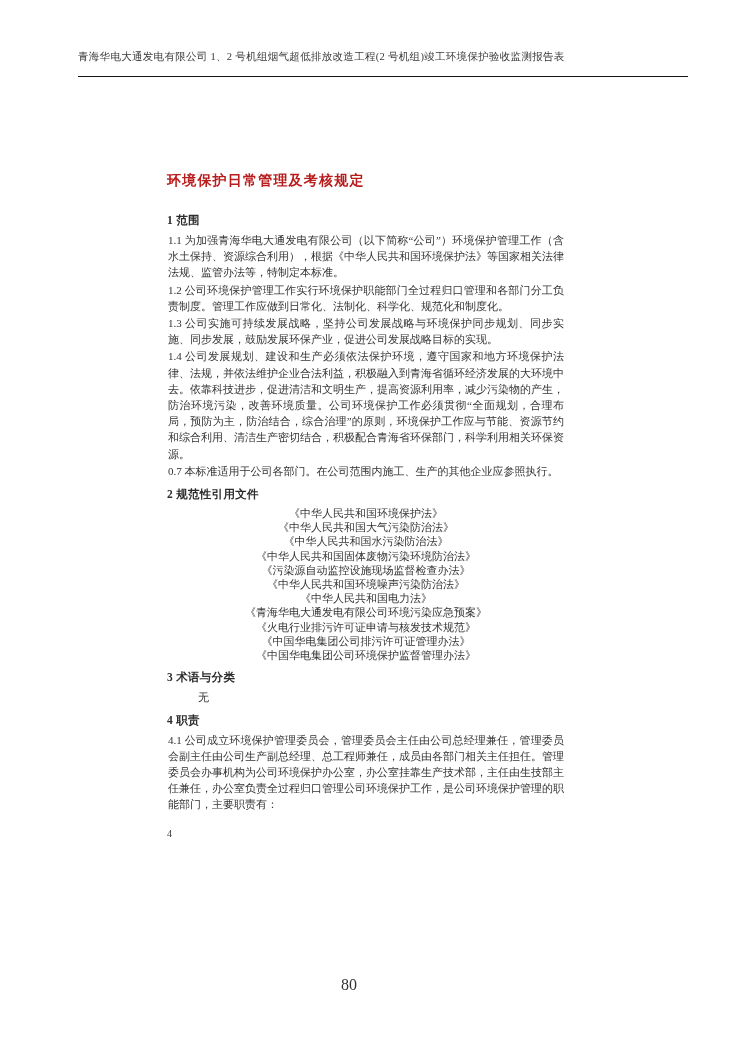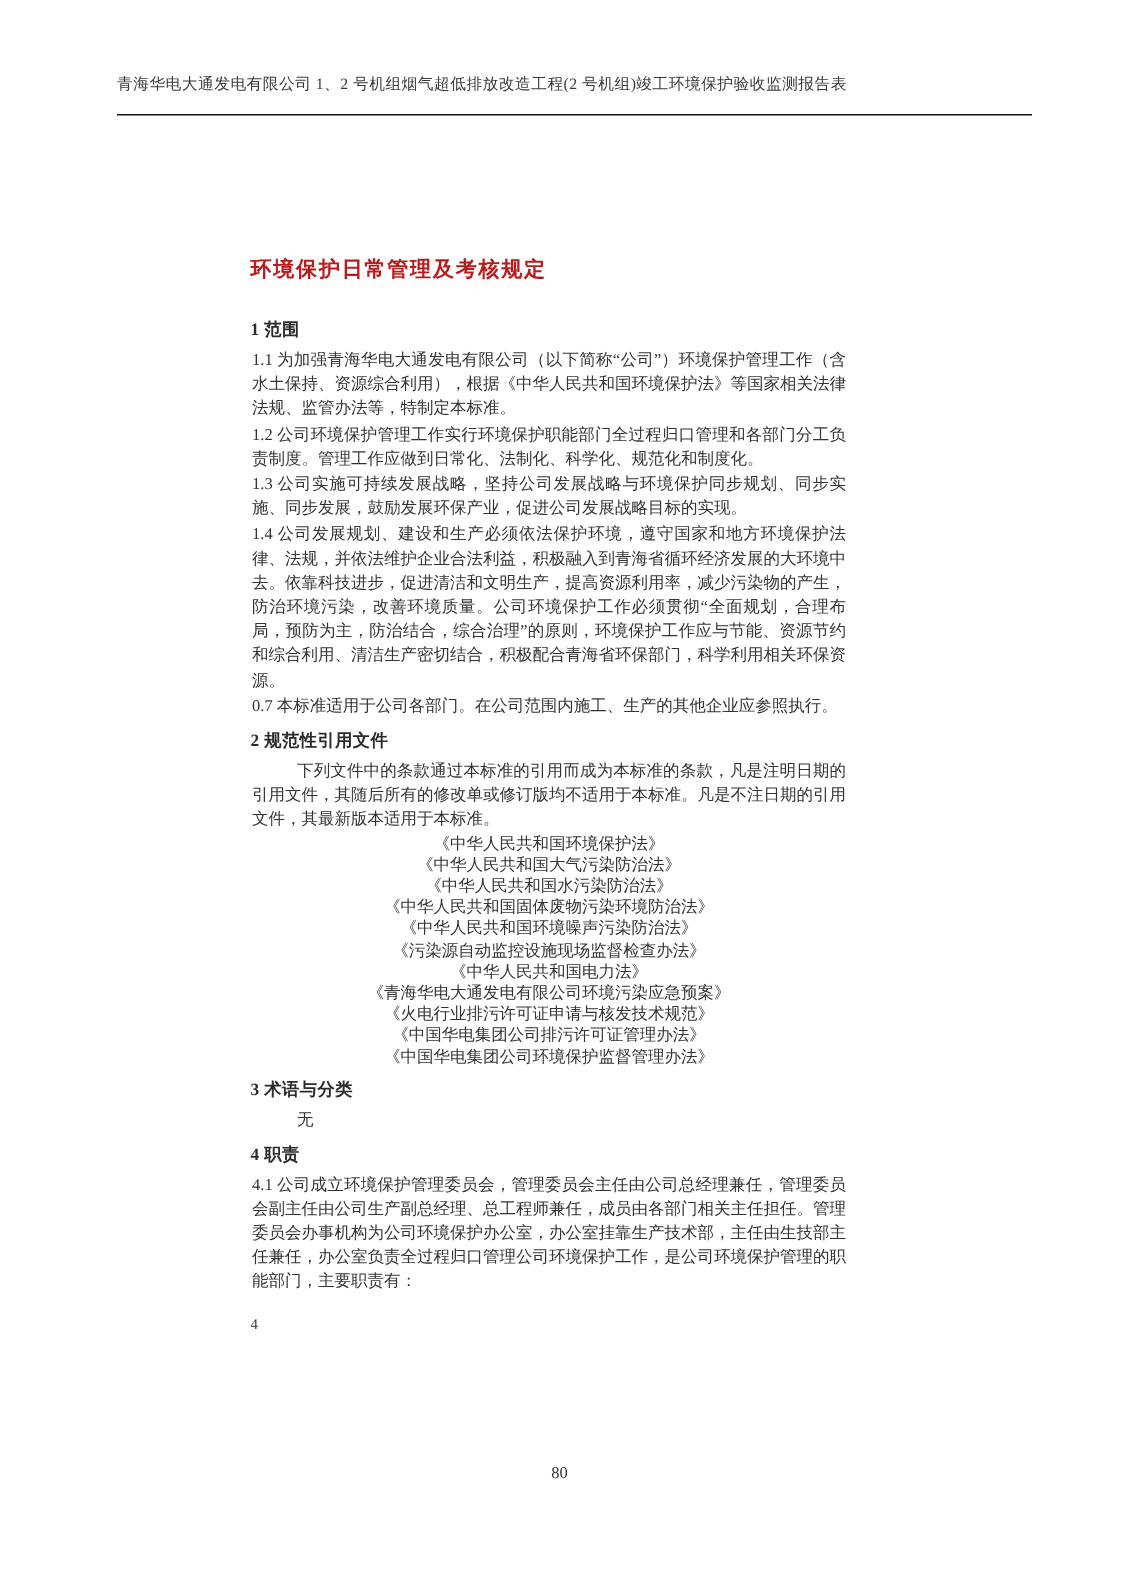--- a/index.html
+++ b/index.html
@@ -62,21 +62,21 @@
   }
   .doc-page-num {
     margin-top: 16px;
     font-size: 10px; color: #3a3a3a;
   }
 
   
   .footer-num {
     position: absolute; top: 976px; left: 0; width: 698px;
     text-align: center;
-    font-size: 11px; color: #333333; padding-left: 24px;
+    font-size: 16px; color: #333333;
   }
 </style>
 </head>
 <body>
 
 <div class="sheet">
 
   <div class="page-header">青海华电大通发电有限公司 1、2 号机组烟气超低排放改造工程(2 号机组)竣工环境保护验收监测报告表</div>
   <div class="header-rule"></div>
 
@@ -85,28 +85,27 @@
     <div class="doc-title">环境保护日常管理及考核规定</div>
 
     <div class="sec-heading">1 范围</div>
     <p class="para">1.1 为加强青海华电大通发电有限公司（以下简称“公司”）环境保护管理工作（含水土保持、资源综合利用），根据《中华人民共和国环境保护法》等国家相关法律法规、监管办法等，特制定本标准。</p>
     <p class="para">1.2 公司环境保护管理工作实行环境保护职能部门全过程归口管理和各部门分工负责制度。管理工作应做到日常化、法制化、科学化、规范化和制度化。</p>
     <p class="para">1.3 公司实施可持续发展战略，坚持公司发展战略与环境保护同步规划、同步实施、同步发展，鼓励发展环保产业，促进公司发展战略目标的实现。</p>
     <p class="para">1.4 公司发展规划、建设和生产必须依法保护环境，遵守国家和地方环境保护法律、法规，并依法维护企业合法利益，积极融入到青海省循环经济发展的大环境中去。依靠科技进步，促进清洁和文明生产，提高资源利用率，减少污染物的产生，防治环境污染，改善环境质量。公司环境保护工作必须贯彻“全面规划，合理布局，预防为主，防治结合，综合治理”的原则，环境保护工作应与节能、资源节约和综合利用、清洁生产密切结合，积极配合青海省环保部门，科学利用相关环保资源。</p>
     <p class="para">0.7 本标准适用于公司各部门。在公司范围内施工、生产的其他企业应参照执行。</p>
 
     <div class="sec-heading">2 规范性引用文件</div>
-    <p class="para first-indent">下列文件中的条款通过本标准的引用而成为本标准的条款，凡是注明日期的引用文件，其随后所有的修改单或修订版均不适用于本标准。凡是不注日期的引用文件，其最新版本适用于本标准。</p>
     <div class="ref-list">
       <div class="ref-item">《中华人民共和国环境保护法》</div>
       <div class="ref-item">《中华人民共和国大气污染防治法》</div>
       <div class="ref-item">《中华人民共和国水污染防治法》</div>
       <div class="ref-item">《中华人民共和国固体废物污染环境防治法》</div>
+      <div class="ref-item">《污染源自动监控设施现场监督检查办法》</div>
       <div class="ref-item">《中华人民共和国环境噪声污染防治法》</div>
-      <div class="ref-item">《污染源自动监控设施现场监督检查办法》</div>
       <div class="ref-item">《中华人民共和国电力法》</div>
       <div class="ref-item">《青海华电大通发电有限公司环境污染应急预案》</div>
       <div class="ref-item">《火电行业排污许可证申请与核发技术规范》</div>
       <div class="ref-item">《中国华电集团公司排污许可证管理办法》</div>
       <div class="ref-item">《中国华电集团公司环境保护监督管理办法》</div>
     </div>
 
     <div class="sec-heading">3 术语与分类</div>
     <p class="para first-indent">无</p>
 

